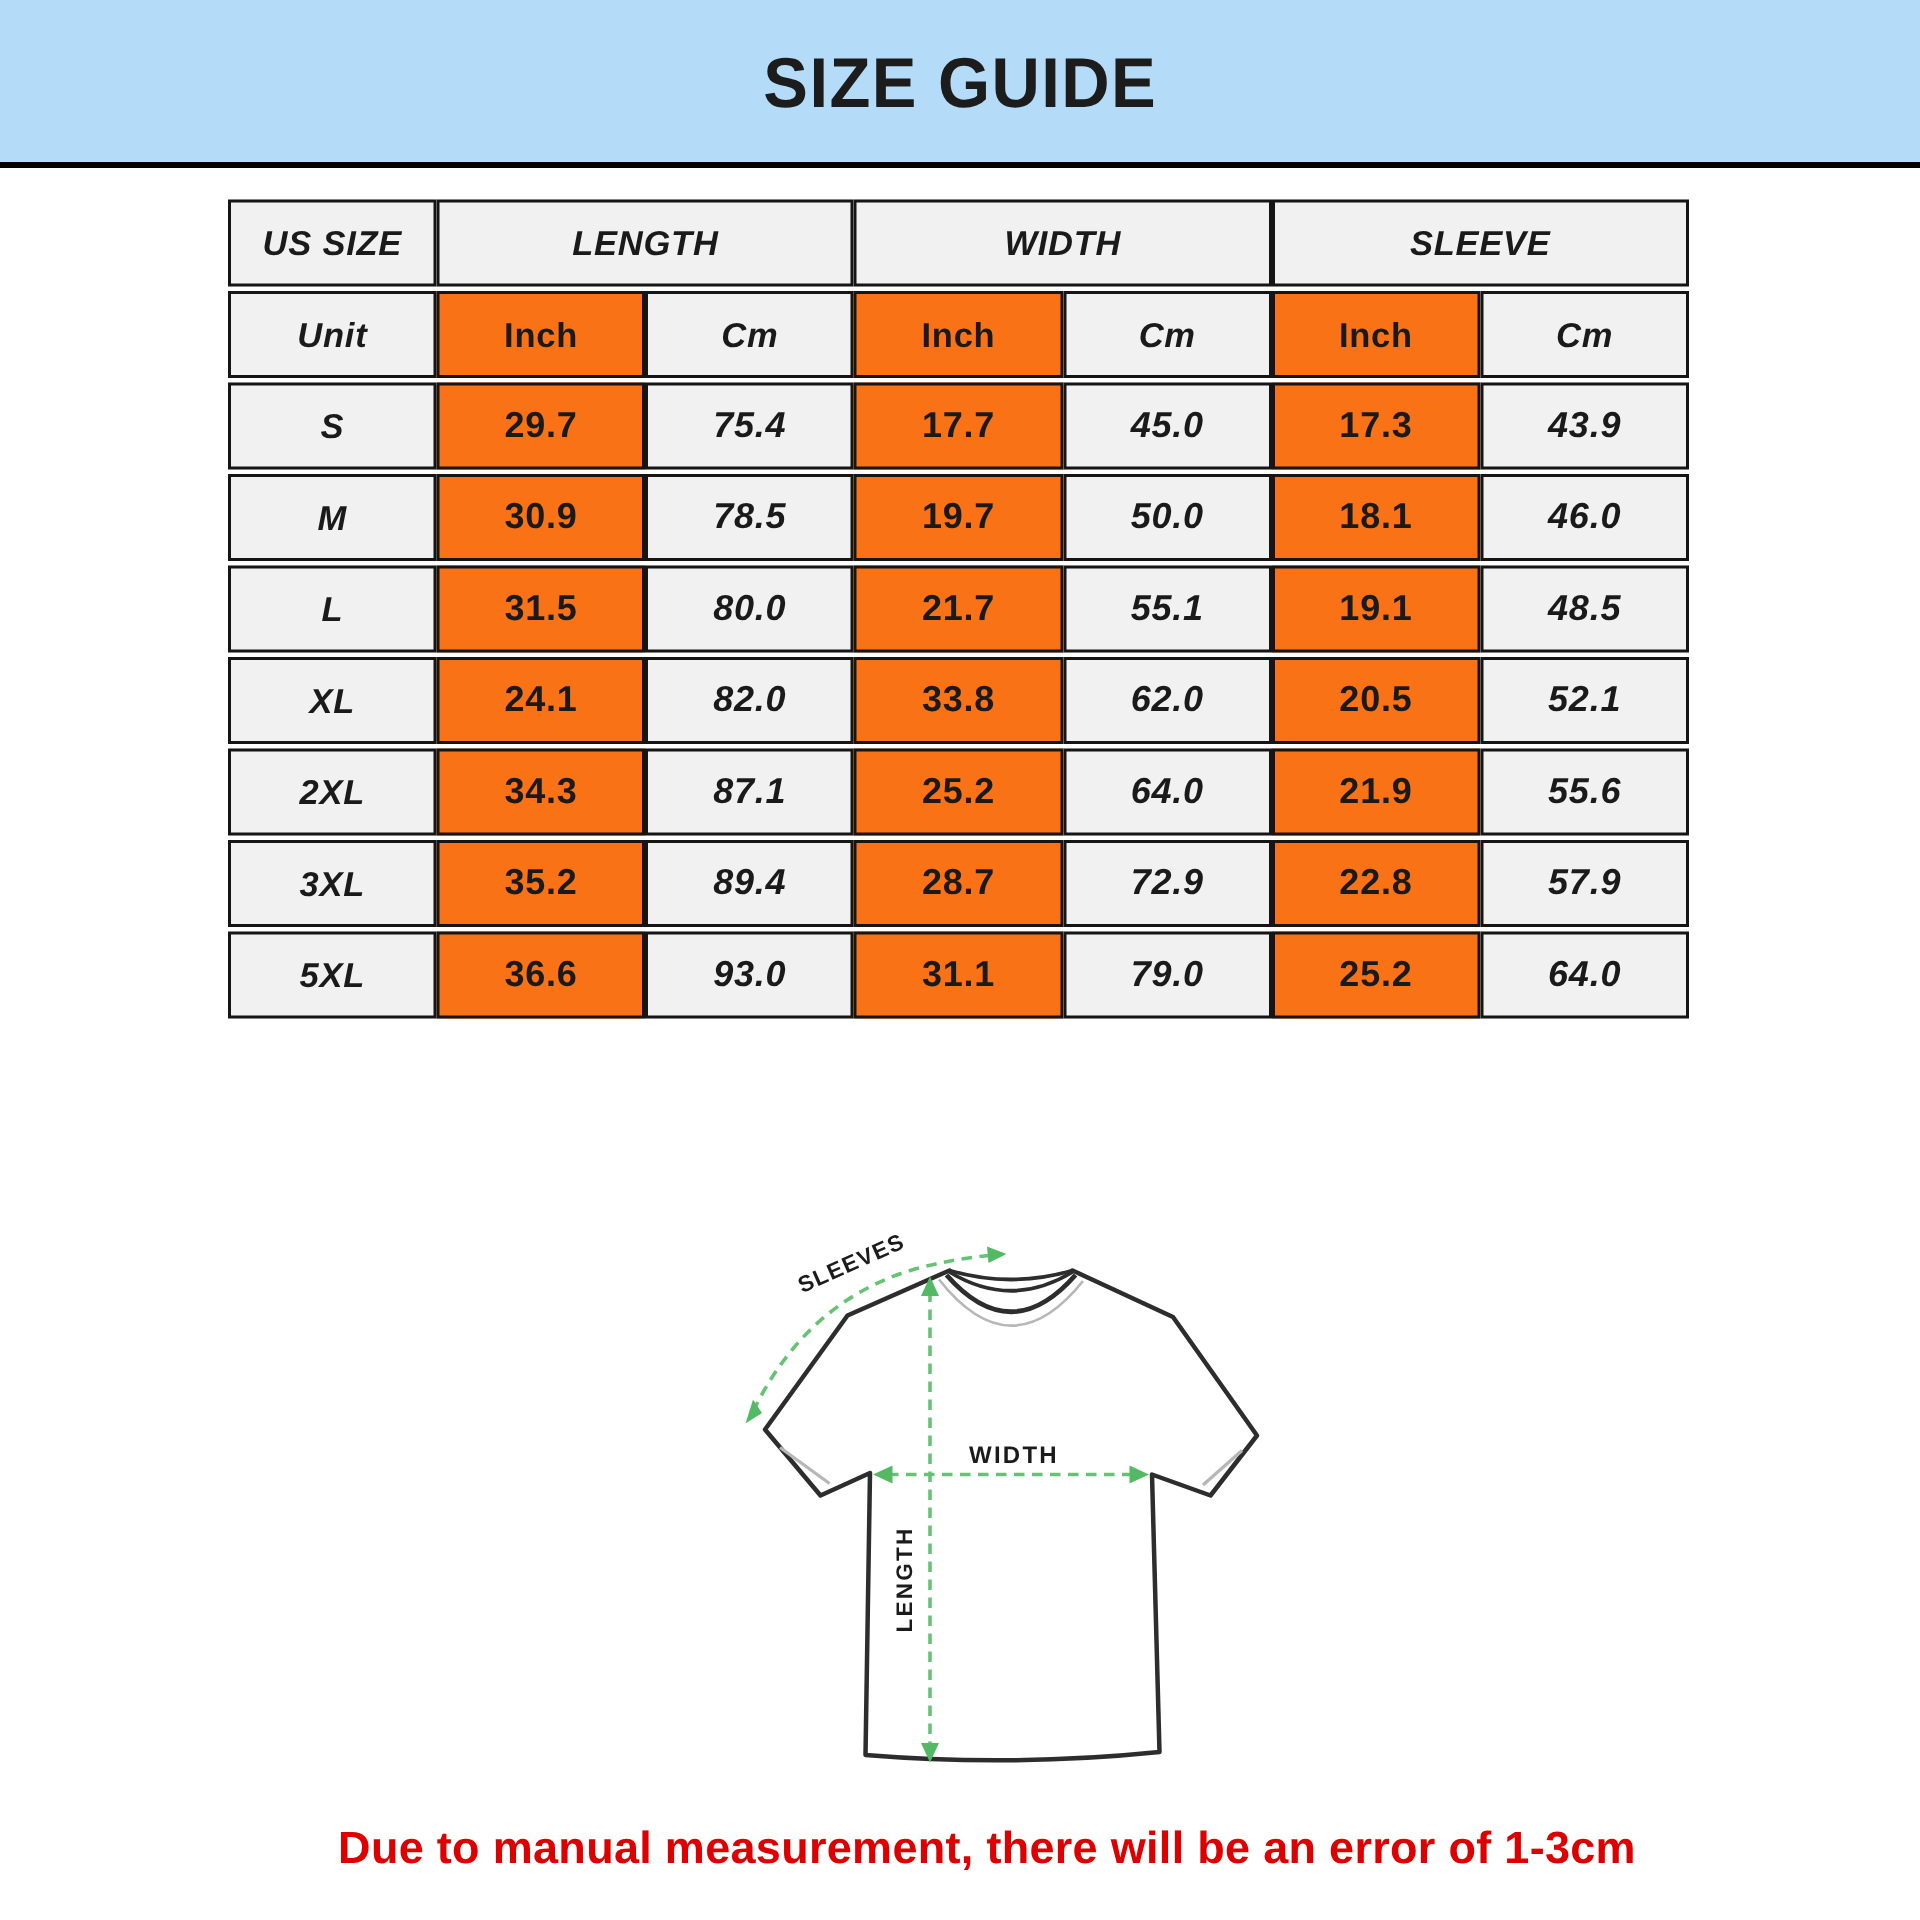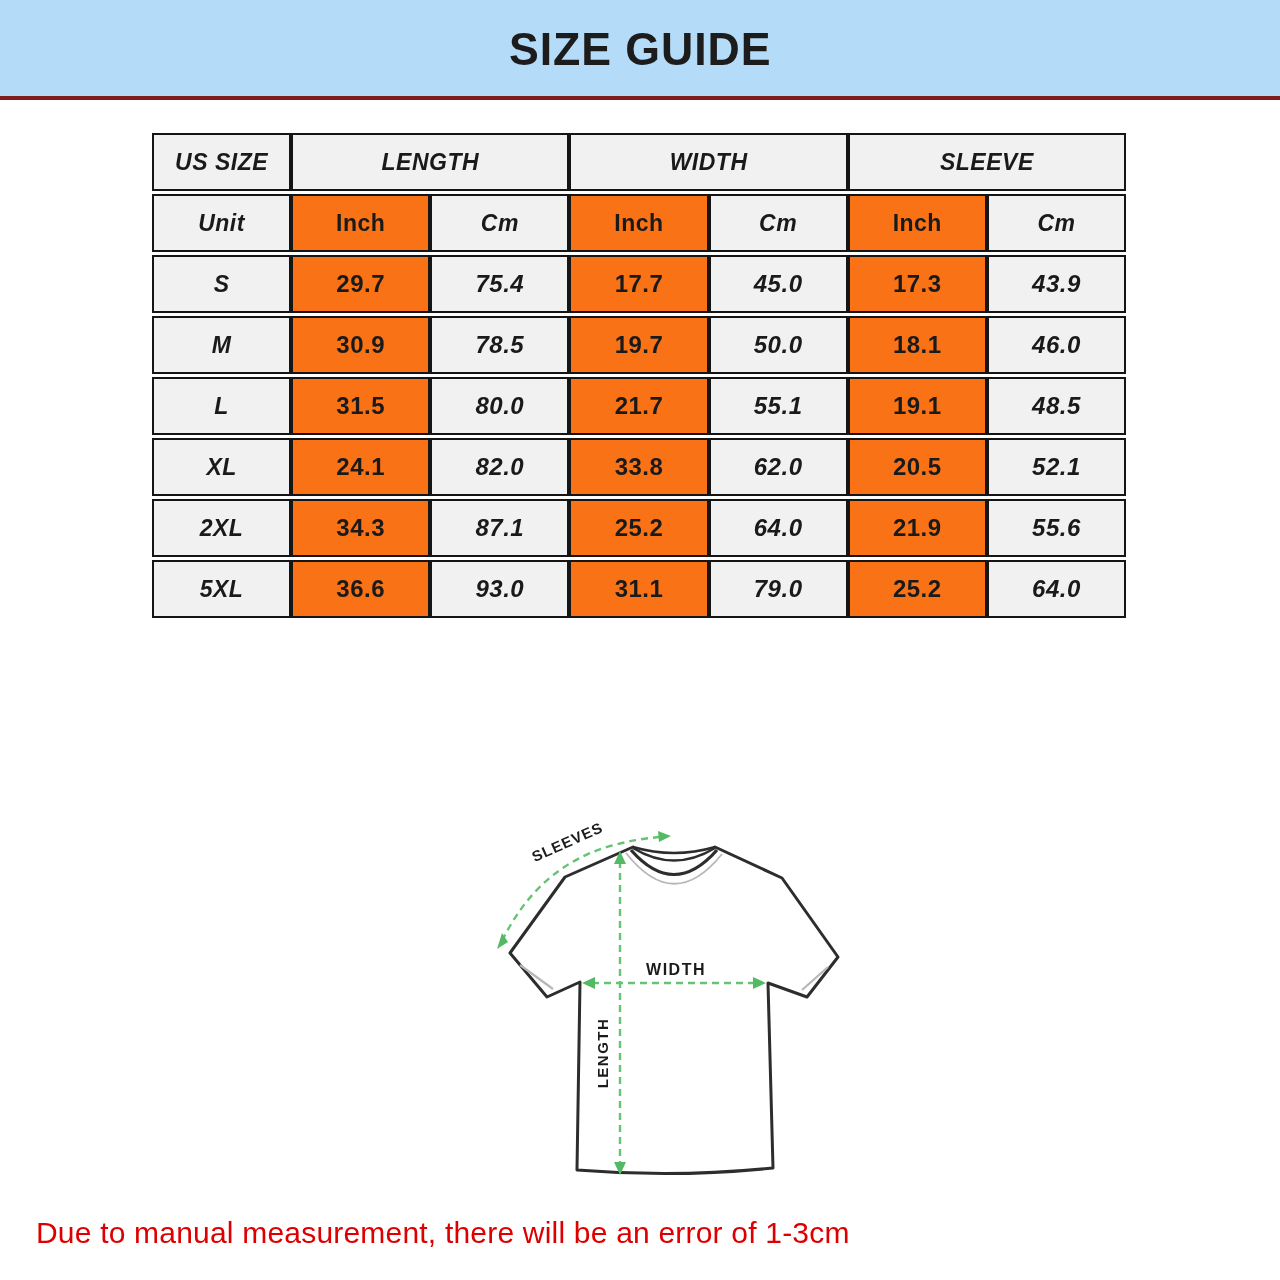--- a/index.html
+++ b/index.html
@@ -11,23 +11,23 @@
     height: 1280px;
     background: #ffffff;
     overflow: hidden;
   }
 
   
   .banner {
     position: absolute;
     top: 0; left: 0;
     width: 100%;
-    height: 100px;
+    height: 112px;
     background: #b4dcf8;
-    border-bottom: 4px solid #7f1d1d;
+    border-bottom: 4px solid #000000;
     display: flex;
     align-items: center;
     justify-content: center;
   }
   .banner h1 {
     font-size: 47px;
     font-weight: bold;
     letter-spacing: 1px;
     color: #1c1c1c;
     transform: scaleX(0.95);
@@ -72,22 +72,23 @@
     font-weight: bold;
     fill: #1b1b1b;
   }
 
   
   .note {
     position: absolute;
     top: 1216px;
     left: 0;
     width: 100%;
+    text-align: center;
     font-size: 30px;
-    font-weight: normal;
+    font-weight: bold;
     color: #de0000;
     letter-spacing: 0.2px;
     padding-left: 36px;
   }
 </style>
 </head>
 <body>
 
 <div class="page">
 
@@ -161,20 +162,29 @@
       <tr>
         <td class="c-gray size-col">2XL</td>
         <td class="c-white">34.3</td>
         <td class="c-gray">87.1</td>
         <td class="c-white">25.2</td>
         <td class="c-gray">64.0</td>
         <td class="c-white">21.9</td>
         <td class="c-gray">55.6</td>
       </tr>
       <tr>
+        <td class="c-gray size-col">3XL</td>
+        <td class="c-white">35.2</td>
+        <td class="c-gray">89.4</td>
+        <td class="c-white">28.7</td>
+        <td class="c-gray">72.9</td>
+        <td class="c-white">22.8</td>
+        <td class="c-gray">57.9</td>
+      </tr>
+      <tr>
         <td class="c-gray size-col">5XL</td>
         <td class="c-white">36.6</td>
         <td class="c-gray">93.0</td>
         <td class="c-white">31.1</td>
         <td class="c-gray">79.0</td>
         <td class="c-white">25.2</td>
         <td class="c-gray">64.0</td>
       </tr>
     </tbody>
   </table>

